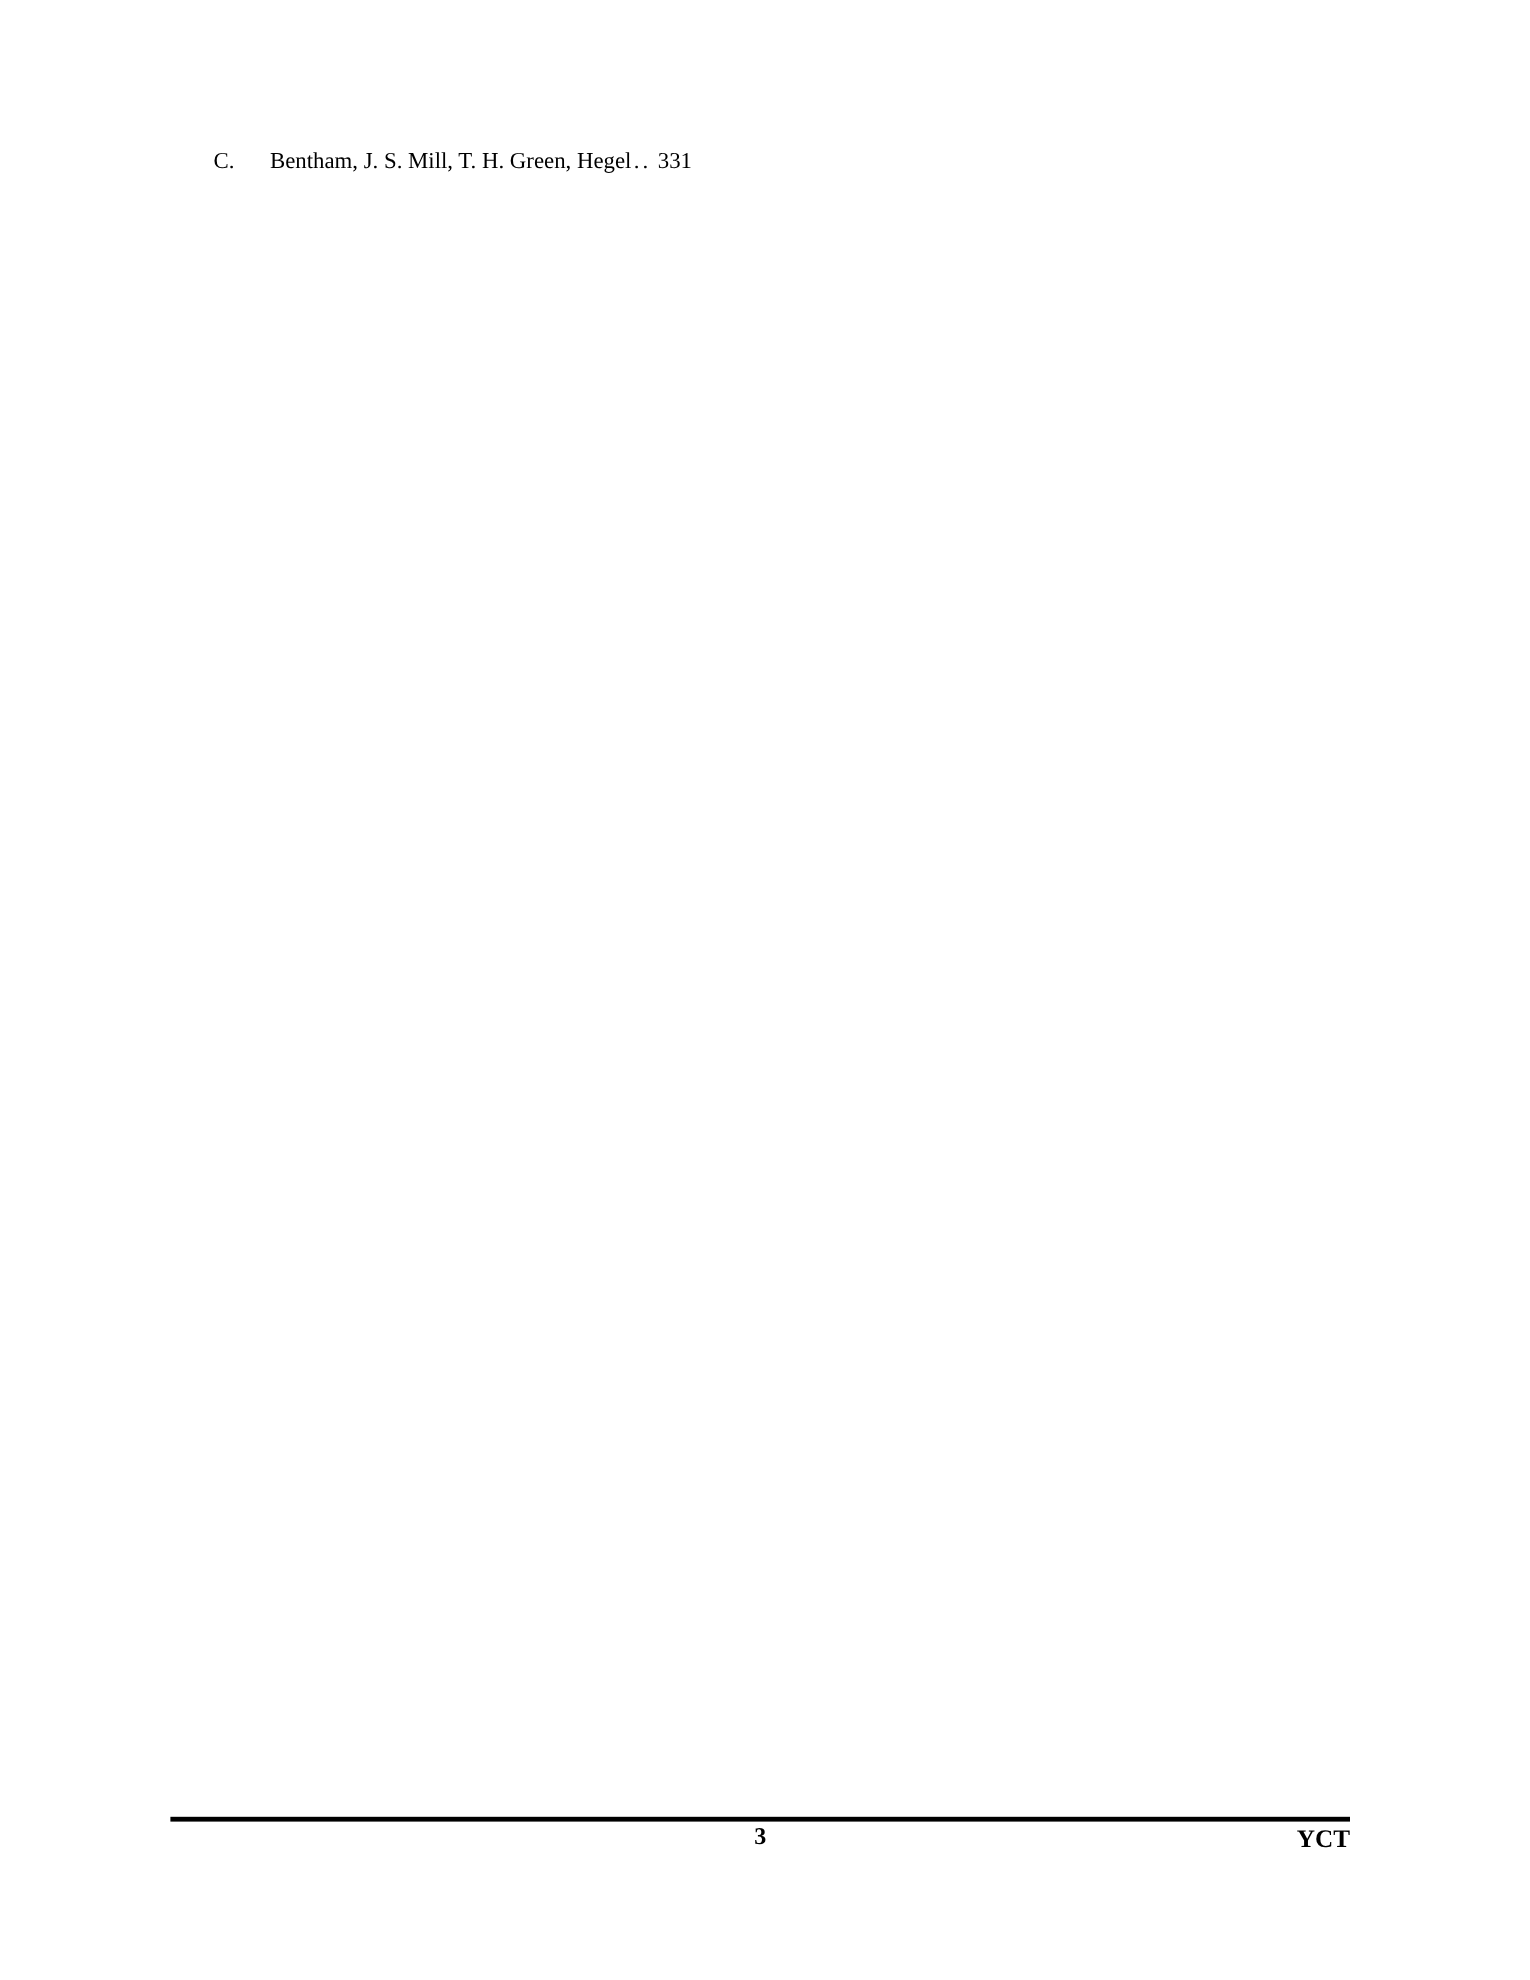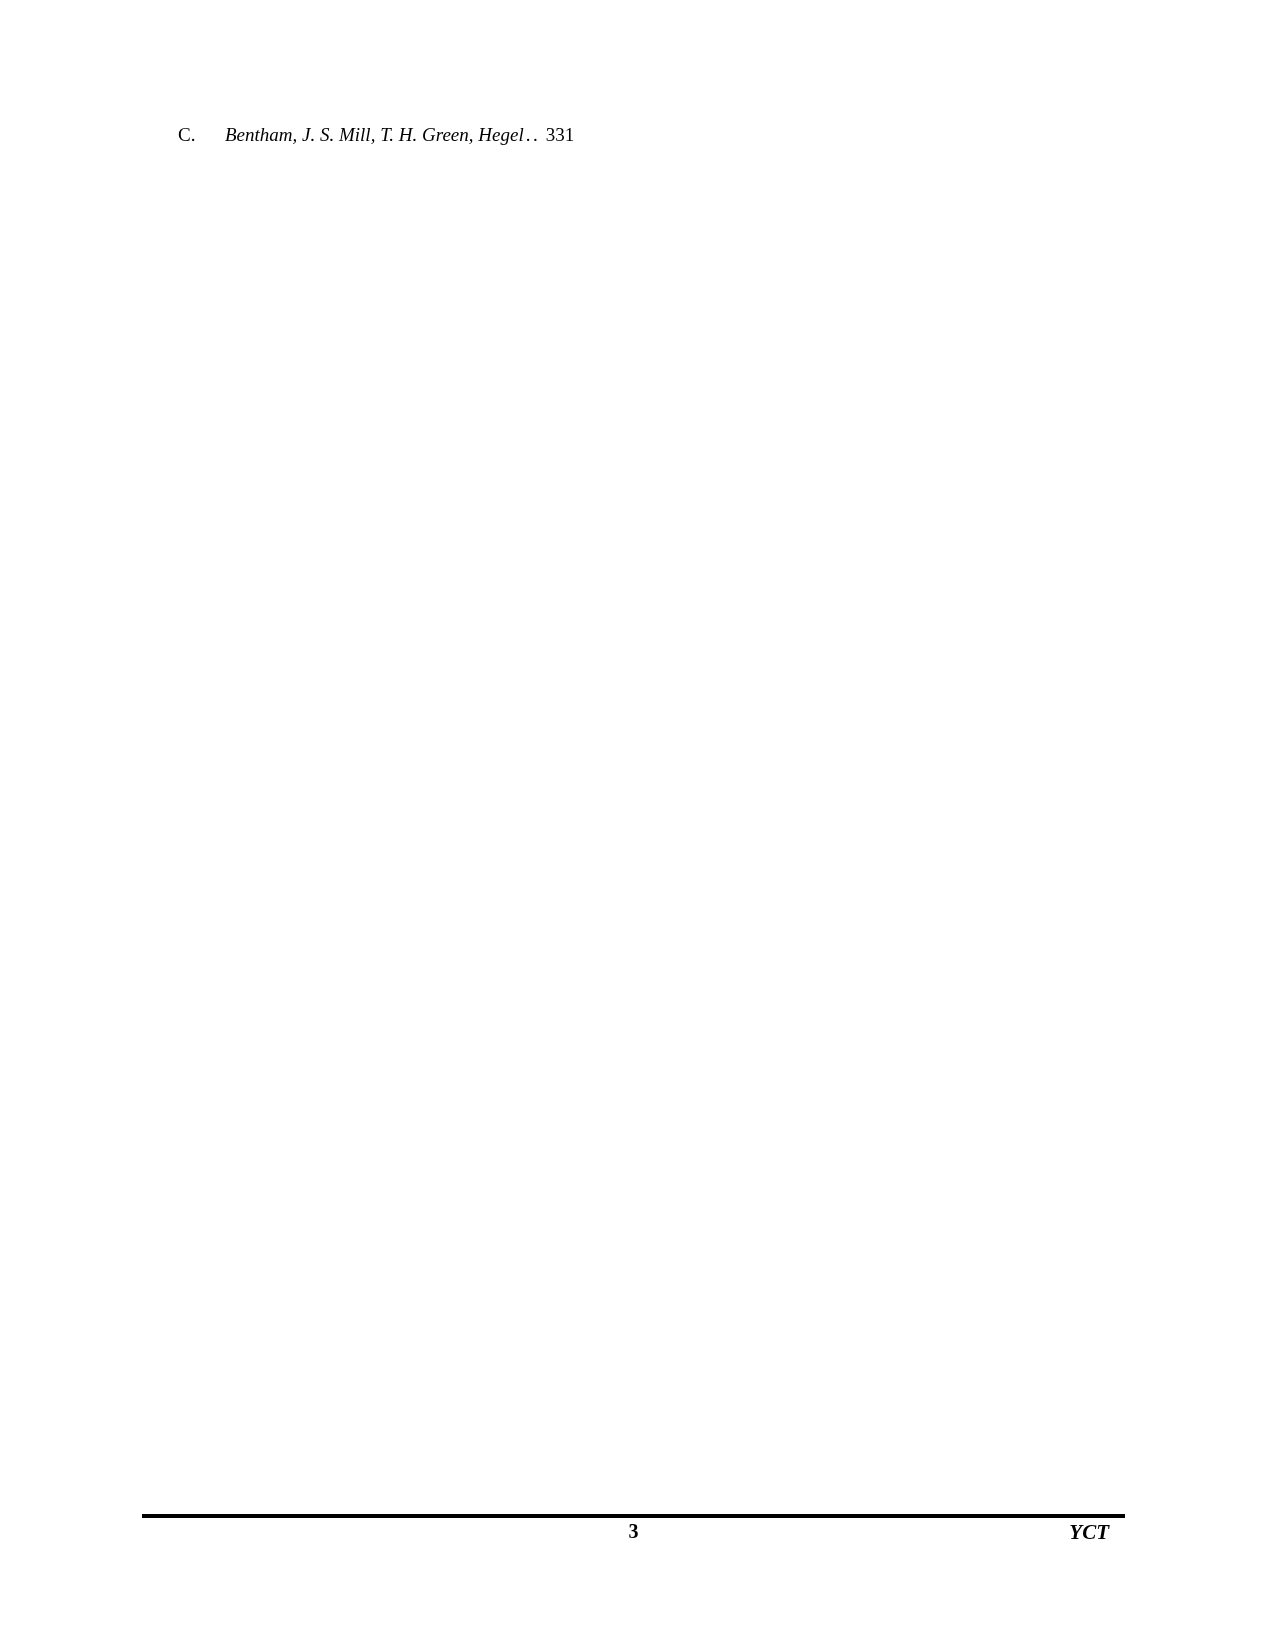--- a/index.html
+++ b/index.html
@@ -12,34 +12,34 @@
   .page { position:relative; width:1275px; height:1650px; overflow:hidden; background:#fff; }
   .content { position:absolute; left:140px; top:121px; width:988px; }
 
   .row { margin-bottom:28px; }
 
   
   .entry { display:flex; font-size:19px; line-height:27px; }
   .entry .label { flex:none; margin-left:38px; width:47px; }
   .entry .body { flex:1 1 auto; min-width:0; }
   .tline.last { display:flex; align-items:baseline; }
-  .tline.last .t2 { flex:none; white-space:nowrap;font-style:italic; }
+  .tline.last .t2 { flex:none; white-space:nowrap; }
   .leader { flex:1 1 auto; overflow:hidden; min-width:14px; margin:0 2px; white-space:nowrap; }
   .leader::after {
     content:"................................................................................................................................................................................................................";
     letter-spacing:2.6px;
   }
   .entry .page { flex:none; padding-left:4px; }
 
   
   .footer { position:absolute; left:142px; width:983px; top:1514px; }
   .footer-rule { height:0; border-top:4px solid #000; }
   .footer-text { position:relative; height:30px; margin-top:2px; font-size:20px; font-weight:bold; }
   .footer-text .page-num { position:absolute; left:0; right:0; text-align:center; }
-  .footer-text .brand { position:absolute; right:16px; top:0; font-size:21px;font-style:italic; }
+  .footer-text .brand { position:absolute; right:0; top:0; font-size:21px; }
 </style>
 </head>
 <body>
 
 <div class="page">
   <div class="content">
       <div class="row entry">
     <span class="label">C.</span>
     <div class="body">
 

